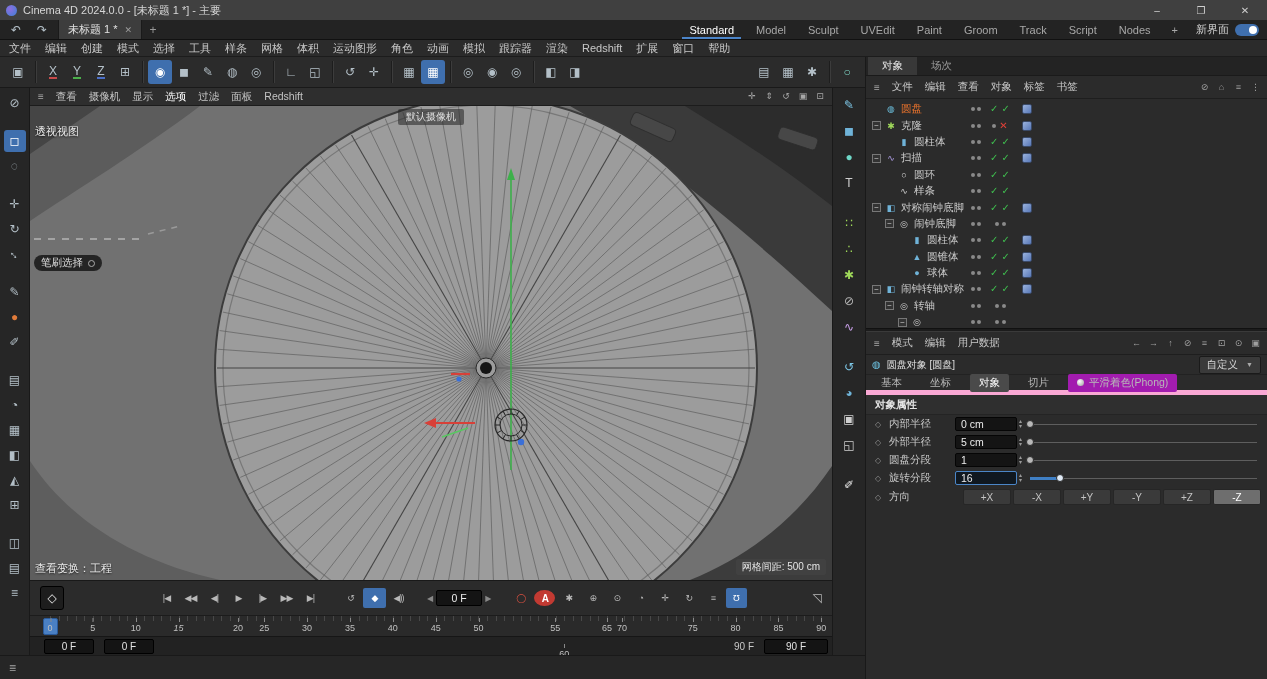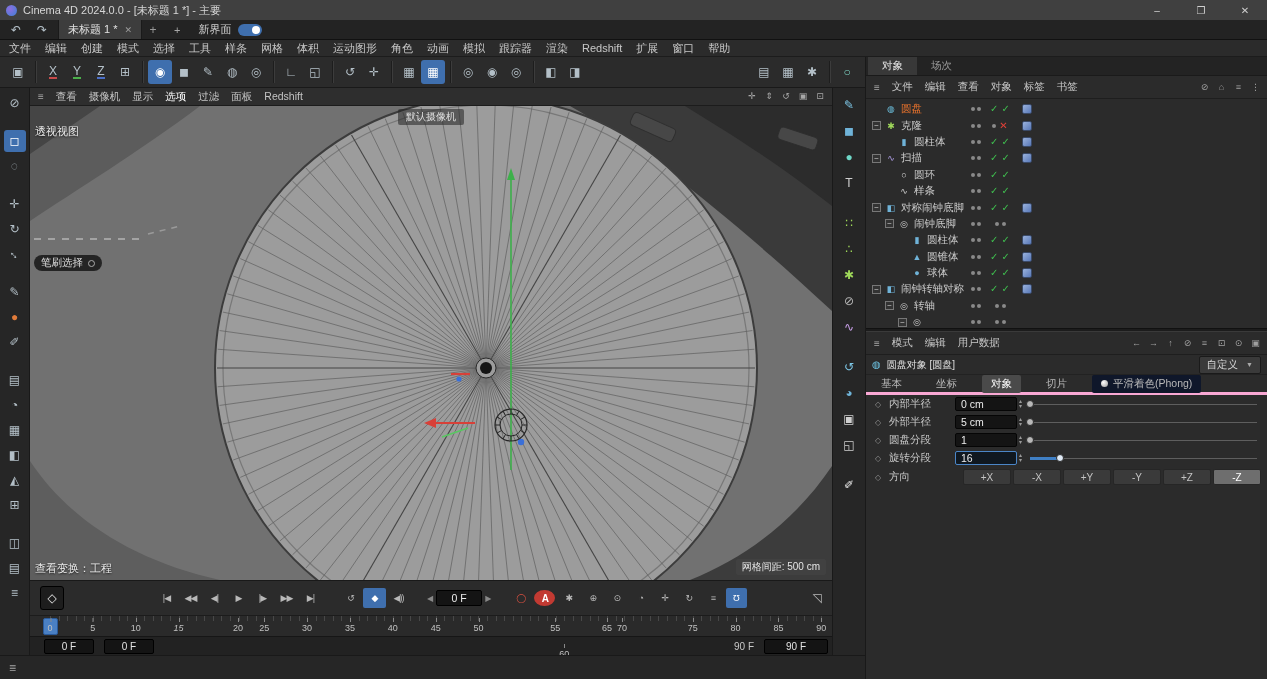--- a/index.html
+++ b/index.html
@@ -135,24 +135,24 @@
   .tagchip{width:10px;height:10px;border-radius:2px;background:linear-gradient(135deg,#9ab2dc,#5878b8);border:1px solid #3a4a68}
 
   #splitter{height:4px;background:#1c1c1c;border-top:1px solid #111;border-bottom:1px solid #3a3a3a}
 
   #attr-obj-row{height:20px;display:flex;align-items:center;padding:0 6px;gap:6px;border-bottom:1px solid #222}
   #attr-obj-row .oic{color:#6fc8e8;font-size:10px}
   #attr-obj-title{color:#e0e0e0;font-size:10px}
   #preset-dd{margin-left:auto;background:#3a3a3a;border:1px solid #1a1a1a;border-radius:2px;
     padding:1px 7px;display:flex;align-items:center;gap:8px;color:#d8d8d8}
   #preset-dd .car{font-size:7px;color:#aaa}
-  #attr-sec-tabs{height:20px;display:flex;align-items:center;gap:16px;padding:0 6px;border-bottom:3px solid #f9a8d4}
+  #attr-sec-tabs{height:20px;display:flex;align-items:center;gap:10px;padding:0 6px;border-bottom:5px solid #f9a8d4}
   .sectab{padding:2px 9px;border-radius:2px;color:#b8b8b8}
   .sectab.active{background:#4a4a4a;color:#fff}
-  .sectab.phong{background:#0f172a;display:flex;align-items:center;gap:5px}
+  .sectab.phong{background:#a21caf;display:flex;align-items:center;gap:5px}
   .phdot{width:7px;height:7px;border-radius:50%;background:radial-gradient(circle at 35% 35%,#fff,#9a9a9a)}
   #attr-group-title{height:20px;display:flex;align-items:center;padding:0 9px;color:#e4e4e4;font-weight:bold;background:#2f2f2f;border-bottom:1px solid #242424}
 
   .prop-row{height:18px;display:flex;align-items:center;padding-left:9px}
   .pdia{width:14px;color:#8a8a8a;font-size:8px}
   .plabel{width:66px;color:#c8c8c8}
   .pbox{width:62px;height:14px;background:#141414;border:1px solid #050505;border-radius:2px;color:#ececec;
     display:flex;align-items:center;padding-left:5px;font-size:10.5px}
   .pbox.edit{border-color:#4b86c8;background:#101820}
   .pspin{display:flex;flex-direction:column;justify-content:center;margin-left:2px;color:#999;font-size:6px;line-height:5px}
@@ -190,20 +190,31 @@
       </div>
       <div class="icon">
         <span class="g">↷</span>
       </div>
     </div>
   <div id="doc-tab">
     <span>未标题 1 *</span>
     <span class="x">✕</span>
   </div>
   <div id="add-tab">+</div>
+  <div id="workspaces">
+      <div class="ws active">Standard</div>
+      <div class="ws">Model</div>
+      <div class="ws">Sculpt</div>
+      <div class="ws">UVEdit</div>
+      <div class="ws">Paint</div>
+      <div class="ws">Groom</div>
+      <div class="ws">Track</div>
+      <div class="ws">Script</div>
+      <div class="ws">Nodes</div>
+    </div>
   <div id="ws-add">+</div>
   <div id="new-ui">
     <span>新界面</span>
     <div id="ui-toggle"></div>
   </div>
 </div>
 
 <div id="menubar">
     <div class="menu-item">文件</div>
     <div class="menu-item">编辑</div>
@@ -1033,20 +1044,21 @@
   <div id="attr-sec-tabs">
       <div class="sectab">基本</div>
       <div class="sectab">坐标</div>
       <div class="sectab active">对象</div>
       <div class="sectab">切片</div>
       <div class="sectab phong">
         <span class="phdot"></span>
         <span>平滑着色(Phong)</span>
       </div>
     </div>
+  <div id="attr-group-title">对象属性</div>
   <div id="attr-props">
       <div class="prop-row">
         <span class="pdia">◇</span>
         <span class="plabel">内部半径</span>
         <div class="pbox">0 cm</div>
         <div class="pspin">
           <span>▴</span>
           <span>▾</span>
         </div>
         <div class="pslider">

